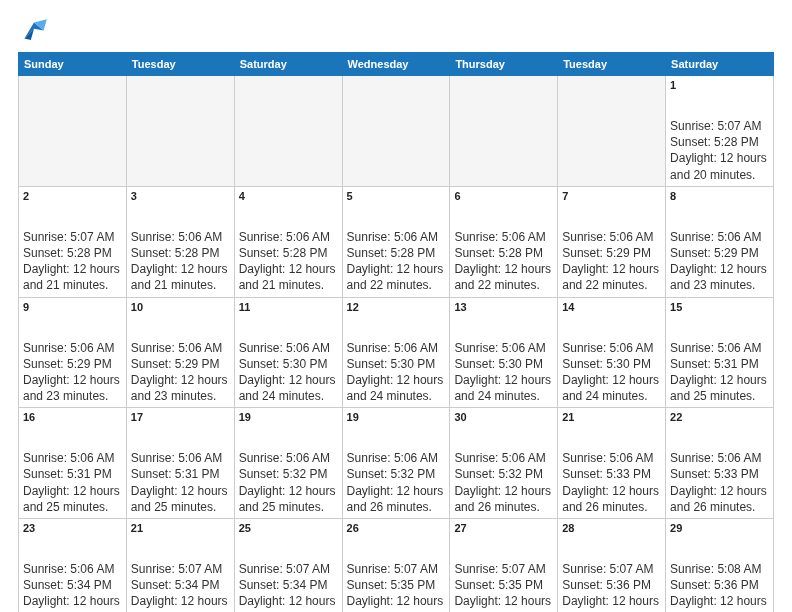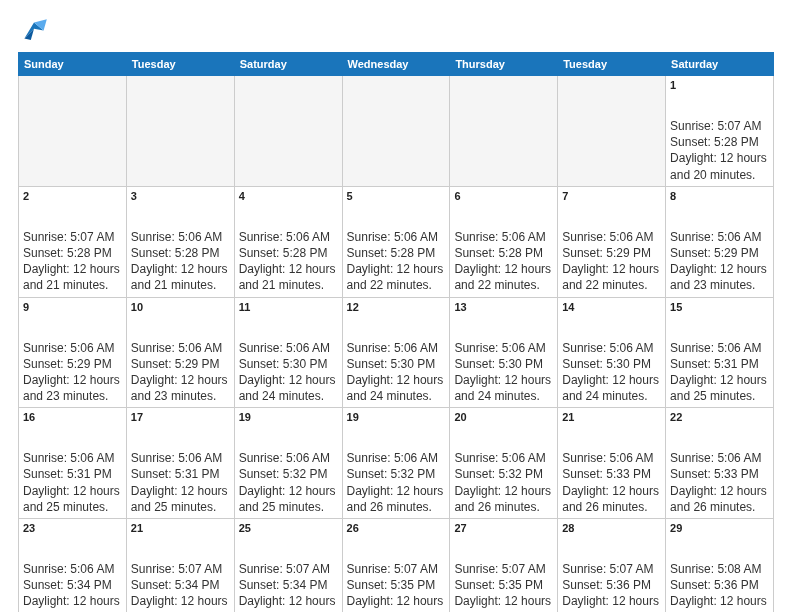--- a/index.html
+++ b/index.html
@@ -268,21 +268,21 @@
 and 25 minutes.</div>
           </td>
           <td>
             <span class="day-number">19</span>
             <div class="day-info" style="white-space: pre-line;">Sunrise: 5:06 AM
 Sunset: 5:32 PM
 Daylight: 12 hours
 and 26 minutes.</div>
           </td>
           <td>
-            <span class="day-number">20</span>
+            <span class="day-number">30</span>
             <div class="day-info" style="white-space: pre-line;">Sunrise: 5:06 AM
 Sunset: 5:32 PM
 Daylight: 12 hours
 and 26 minutes.</div>
           </td>
           <td>
             <span class="day-number">21</span>
             <div class="day-info" style="white-space: pre-line;">Sunrise: 5:06 AM
 Sunset: 5:33 PM
 Daylight: 12 hours

